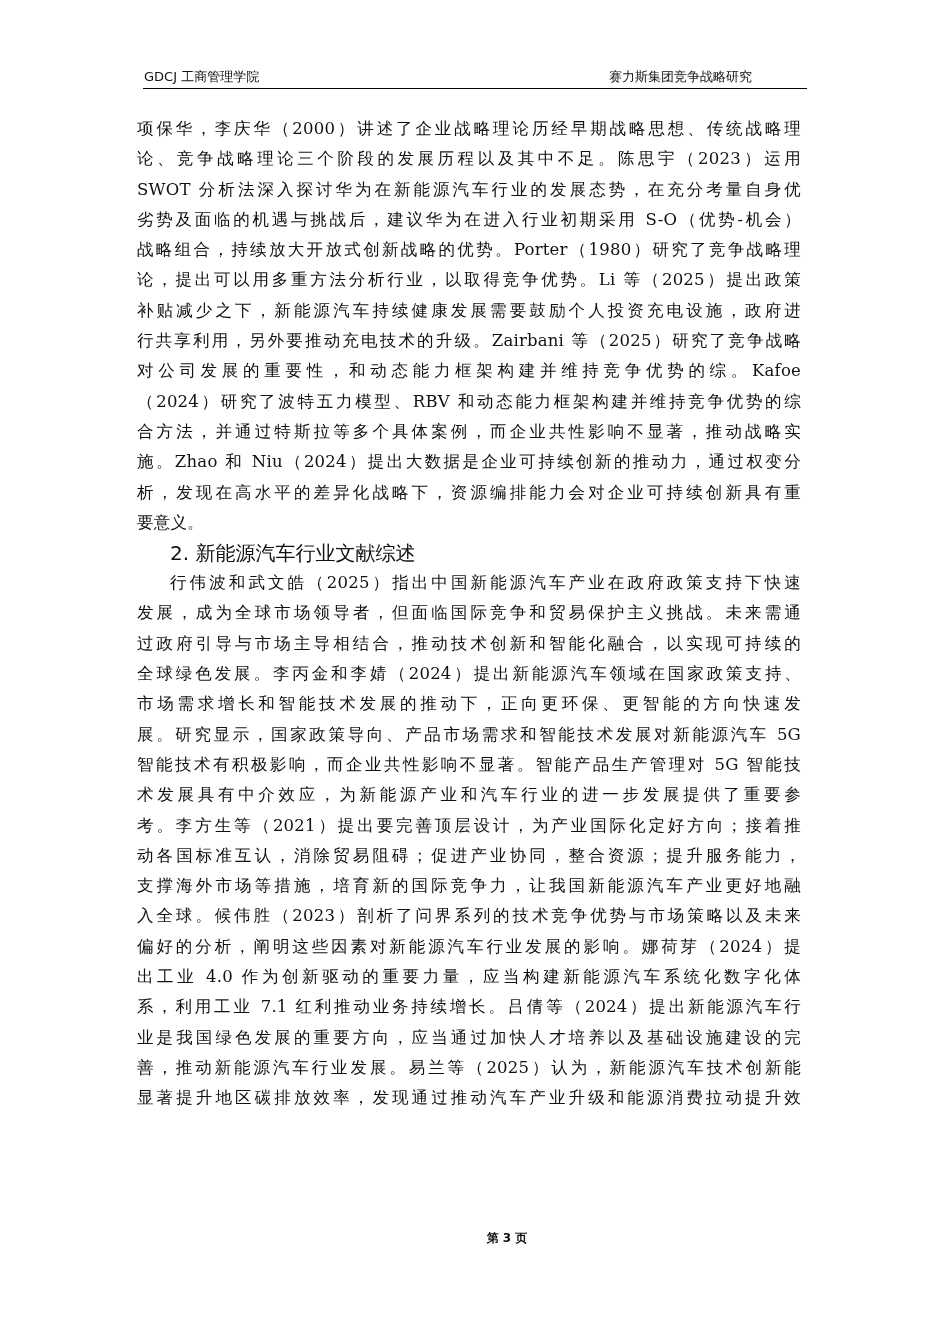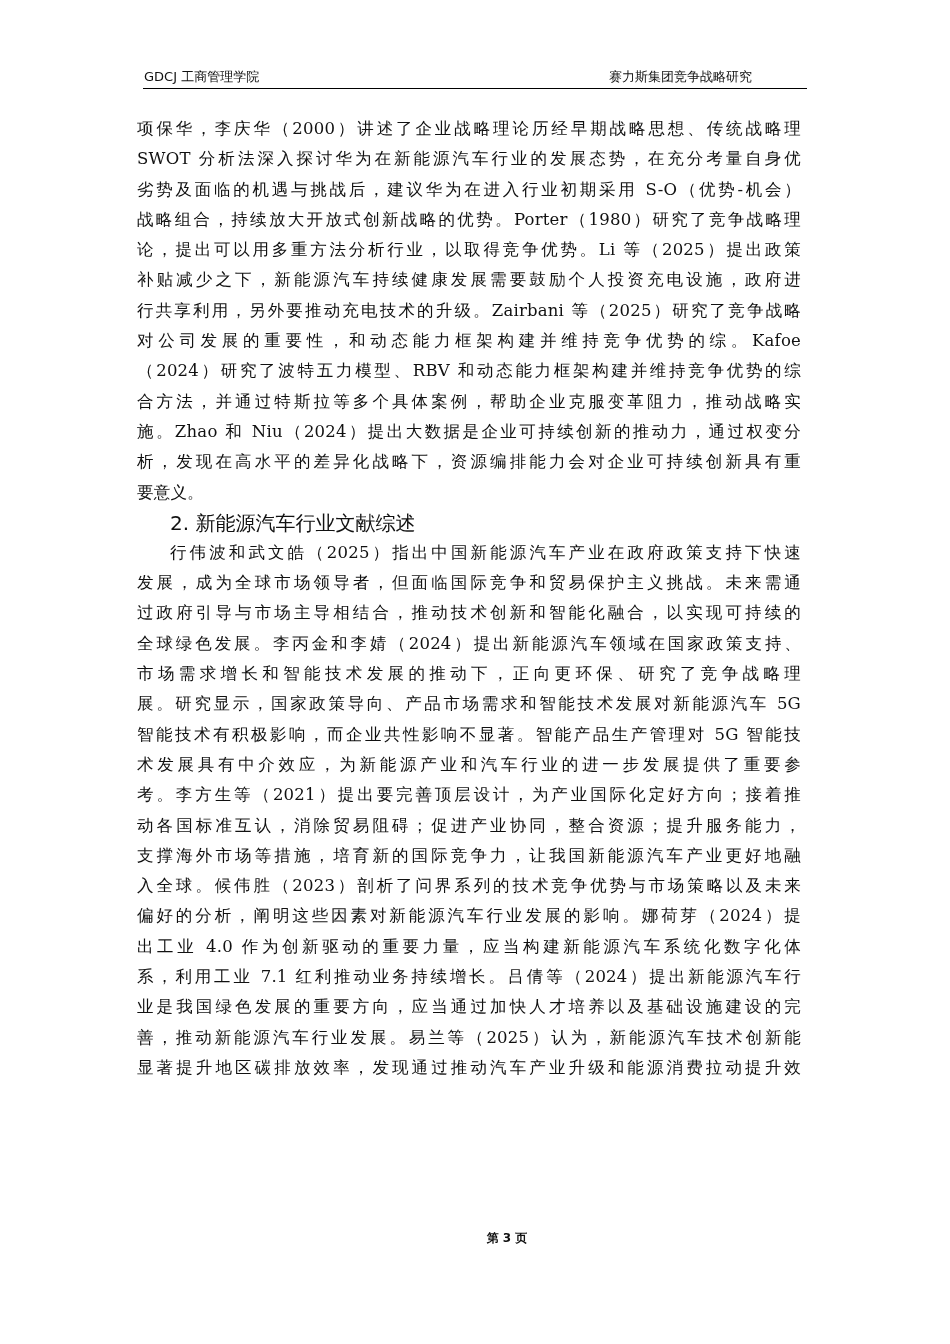--- a/index.html
+++ b/index.html
@@ -19,42 +19,43 @@
 <body>
 
 <div class="header">
   <span class="hdr-left">GDCJ 工商管理学院</span>
   <span class="hdr-right">赛力斯集团竞争战略研究</span>
 </div>
 
 <div class="body-text">
   <div>
     <div class="line">项保华，李庆华（2000）讲述了企业战略理论历经早期战略思想、传统战略理</div>
+    <div class="line">论、竞争战略理论三个阶段的发展历程以及其中不足。陈思宇（2023）运用</div>
     <div class="line">SWOT 分析法深入探讨华为在新能源汽车行业的发展态势，在充分考量自身优</div>
     <div class="line">劣势及面临的机遇与挑战后，建议华为在进入行业初期采用 S-O（优势-机会）</div>
     <div class="line">战略组合，持续放大开放式创新战略的优势。Porter（1980）研究了竞争战略理</div>
     <div class="line">论，提出可以用多重方法分析行业，以取得竞争优势。Li 等（2025）提出政策</div>
     <div class="line">补贴减少之下，新能源汽车持续健康发展需要鼓励个人投资充电设施，政府进</div>
     <div class="line">行共享利用，另外要推动充电技术的升级。Zairbani 等（2025）研究了竞争战略</div>
     <div class="line">对公司发展的重要性，和动态能力框架构建并维持竞争优势的综。Kafoe</div>
     <div class="line">（2024）研究了波特五力模型、RBV 和动态能力框架构建并维持竞争优势的综</div>
-    <div class="line">合方法，并通过特斯拉等多个具体案例，帮助企业克服变革阻力，推动战略实</div>
+    <div class="line">合方法，并通过特斯拉等多个具体案例，而企业共性影响不显著，推动战略实</div>
     <div class="line">施。Zhao 和 Niu（2024）提出大数据是企业可持续创新的推动力，通过权变分</div>
     <div class="line">析，发现在高水平的差异化战略下，资源编排能力会对企业可持续创新具有重</div>
     <div class="line last">要意义。</div>
   </div>
 
   <div class="heading">2. 新能源汽车行业文献综述</div>
 
   <div>
     <div class="line indent">行伟波和武文皓（2025）指出中国新能源汽车产业在政府政策支持下快速</div>
     <div class="line">发展，成为全球市场领导者，但面临国际竞争和贸易保护主义挑战。未来需通</div>
     <div class="line">过政府引导与市场主导相结合，推动技术创新和智能化融合，以实现可持续的</div>
     <div class="line">全球绿色发展。李丙金和李婧（2024）提出新能源汽车领域在国家政策支持、</div>
-    <div class="line">市场需求增长和智能技术发展的推动下，正向更环保、研究了竞争战略理</div>
+    <div class="line">市场需求增长和智能技术发展的推动下，正向更环保、更智能的方向快速发</div>
     <div class="line">展。研究显示，国家政策导向、产品市场需求和智能技术发展对新能源汽车 5G</div>
     <div class="line">智能技术有积极影响，而企业共性影响不显著。智能产品生产管理对 5G 智能技</div>
     <div class="line">术发展具有中介效应，为新能源产业和汽车行业的进一步发展提供了重要参</div>
     <div class="line">考。李方生等（2021）提出要完善顶层设计，为产业国际化定好方向；接着推</div>
     <div class="line">动各国标准互认，消除贸易阻碍；促进产业协同，整合资源；提升服务能力，</div>
     <div class="line">支撑海外市场等措施，培育新的国际竞争力，让我国新能源汽车产业更好地融</div>
     <div class="line">入全球。候伟胜（2023）剖析了问界系列的技术竞争优势与市场策略以及未来</div>
     <div class="line">偏好的分析，阐明这些因素对新能源汽车行业发展的影响。娜荷芽（2024）提</div>
     <div class="line">出工业 4.0 作为创新驱动的重要力量，应当构建新能源汽车系统化数字化体</div>
     <div class="line">系，利用工业 7.1 红利推动业务持续增长。吕倩等（2024）提出新能源汽车行</div>

